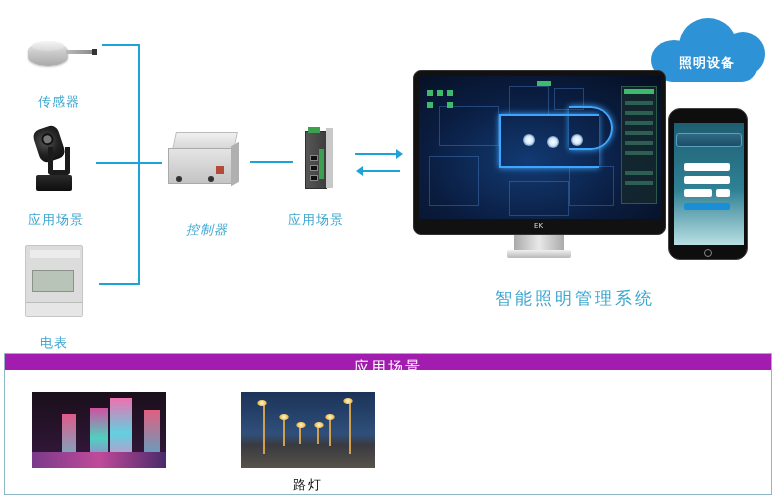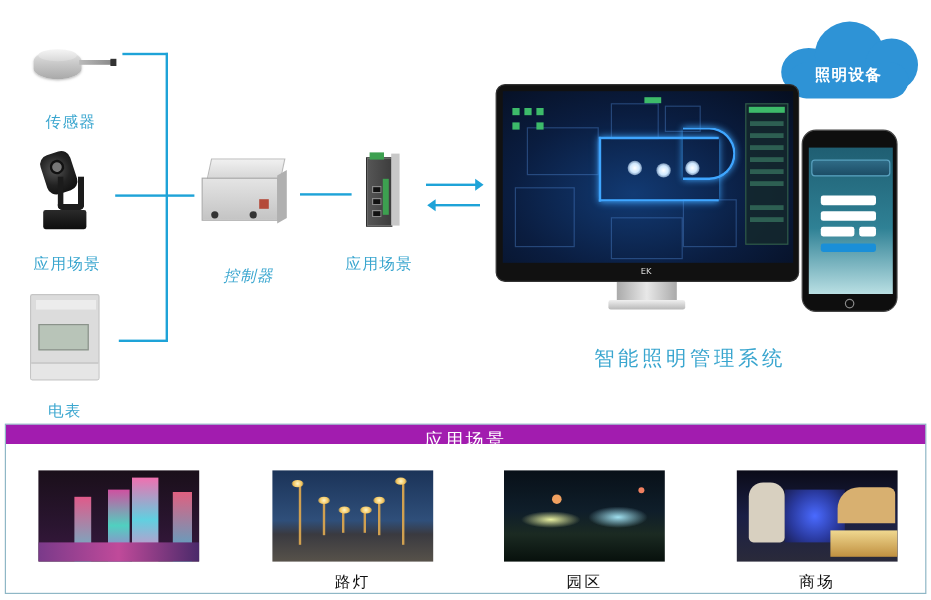--- a/index.html
+++ b/index.html
@@ -216,50 +216,32 @@
   <div class="scene" style="left:27px;">
     <div class="img building">
       <div class="tower" style="left:30px;width:14px;height:54px;background:linear-gradient(180deg,#e05a8a,#5ac0d0);"></div>
       <div class="tower" style="left:58px;width:18px;height:60px;background:linear-gradient(180deg,#d050a0,#50d0c0,#c060d0);"></div>
       <div class="tower" style="left:78px;width:22px;height:70px;background:linear-gradient(180deg,#f070b0,#60d0e0,#f080c0);"></div>
       <div class="tower" style="left:112px;width:16px;height:58px;background:linear-gradient(180deg,#e06080,#40b0d0);"></div>
       <div class="tower" style="left:0;width:134px;height:16px;background:linear-gradient(90deg,#7a3a8a,#c04a9a,#4a2a6a);"></div>
     </div>
   </div>
 
-  <div class="scene" style="left:222px;">
+  <div class="scene" style="left:236px;">
     <div class="img street">
       <div class="pole" style="left:22px;top:12px;height:50px;"></div>
         <div class="lite" style="left:16px;top:8px;"></div>
       <div class="pole" style="left:108px;top:10px;height:52px;"></div>
         <div class="lite" style="left:102px;top:6px;"></div>
       <div class="pole" style="left:42px;top:24px;height:30px;"></div>
         <div class="lite" style="left:38px;top:22px;"></div>
       <div class="pole" style="left:88px;top:24px;height:30px;"></div>
         <div class="lite" style="left:84px;top:22px;"></div>
       <div class="pole" style="left:58px;top:32px;height:20px;"></div>
         <div class="lite" style="left:55px;top:30px;"></div>
       <div class="pole" style="left:76px;top:32px;height:20px;"></div>
         <div class="lite" style="left:73px;top:30px;"></div>
     </div>
     <div class="cap">路灯</div>
   </div>
 
-  <div class="scene" style="left:415px;">
-    <div class="img park">
-      <div class="dot" style="left:14px;top:34px;width:50px;height:14px;background:radial-gradient(ellipse,#e8f0a0 0%,rgba(120,160,80,0) 70%);"></div>
-      <div class="dot" style="left:70px;top:30px;width:50px;height:18px;background:radial-gradient(ellipse,#a0e0f0 0%,rgba(80,140,160,0) 70%);"></div>
-      <div class="dot" style="left:40px;top:20px;width:8px;height:8px;background:#f0a060;"></div>
-      <div class="dot" style="left:112px;top:14px;width:5px;height:5px;background:#f08060;"></div>
-    </div>
-    <div class="cap">园区</div>
-  </div>
-
-  <div class="scene" style="left:609px;">
-    <div class="img mall">
-      <div class="abs" style="left:10px;top:10px;width:30px;height:50px;background:#d8d0c0;border-radius:12px 12px 4px 4px;"></div>
-      <div class="abs" style="left:40px;top:16px;width:50px;height:44px;background:radial-gradient(circle,#4a6aff 0%,#2a3aa0 60%,#1a1f55 100%);"></div>
-      <div class="abs" style="left:84px;top:14px;width:48px;height:30px;background:#d8b070;border-radius:18px 6px 0 0;"></div>
-      <div class="abs" style="left:78px;top:50px;width:56px;height:22px;background:linear-gradient(180deg,#f0d890,#c09040);"></div>
-    </div>
-    <div class="cap">商场</div>
-  </div>
+
 </div>
 
 </body></html>

